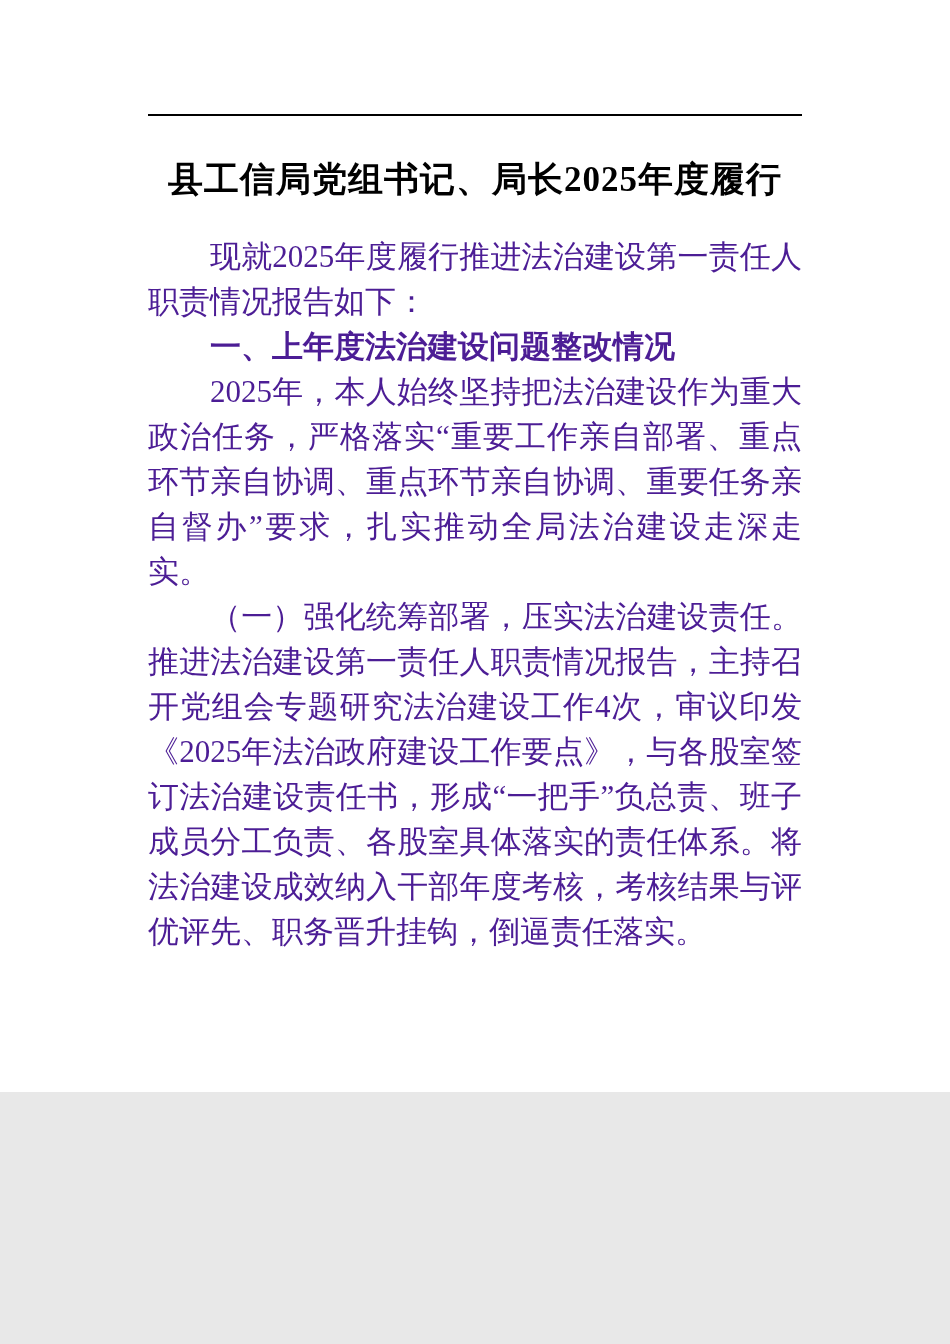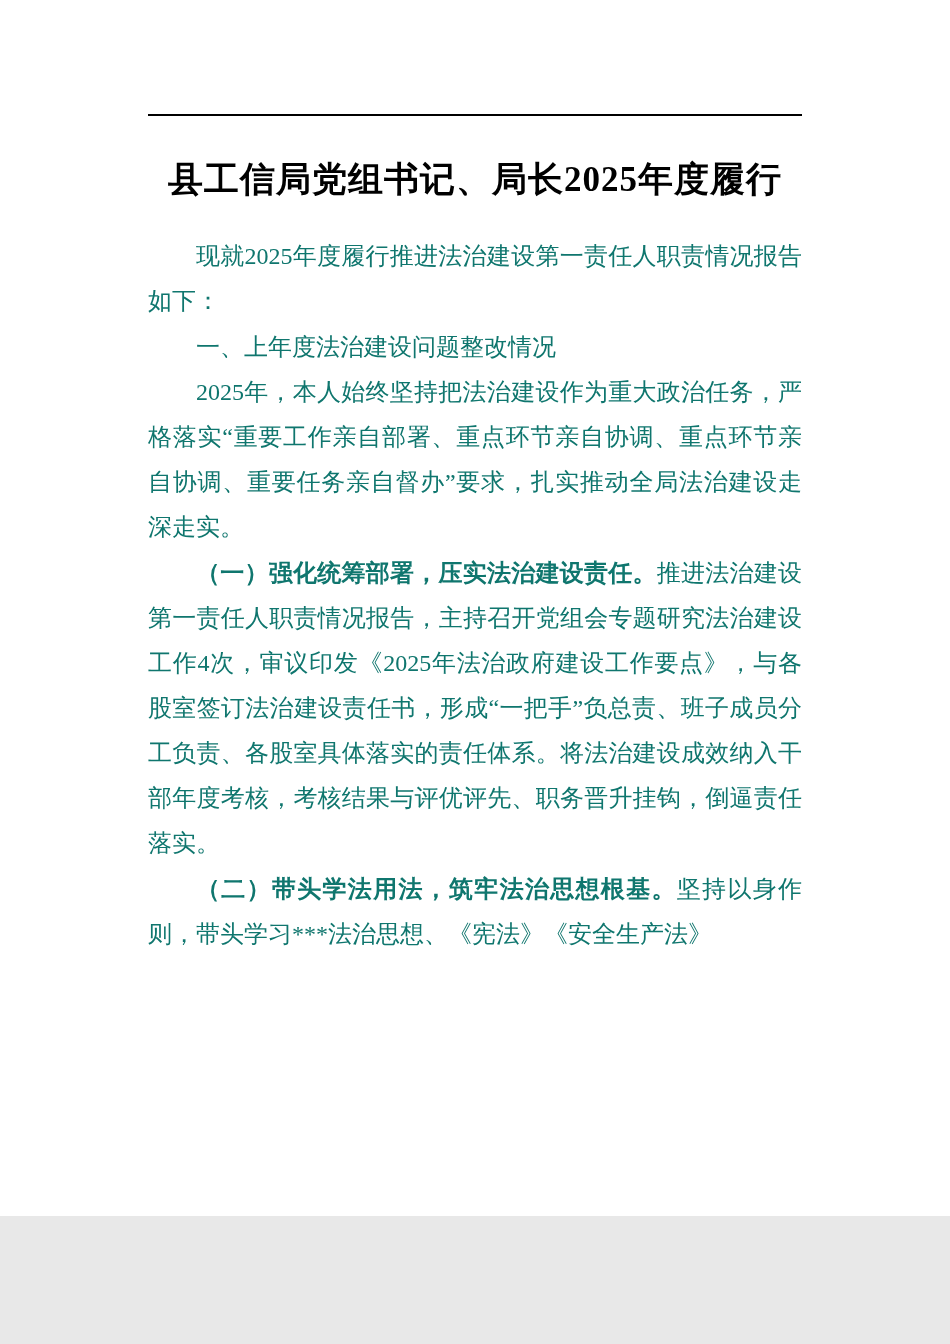--- a/index.html
+++ b/index.html
@@ -5,21 +5,21 @@
   * { margin: 0; padding: 0; box-sizing: border-box; }
 
   html, body {
     background: #e8e8e8;
     font-family: "Liberation Serif", "DejaVu Serif", serif;
   }
 
   .page {
     position: relative;
     width: 950px;
-    height: 1216px;
+    height: 1092px;
     background: #ffffff;
     margin: 0 auto;
     overflow: hidden;
     color: #000000;
   }
 
   .content {
     position: absolute;
     left: 148px;
     right: 148px;
@@ -37,58 +37,57 @@
     margin-bottom: 26px;
     text-align: center;
     font-weight: bold;
     font-size: 35px;
     line-height: 56px;
     font-family: "Liberation Serif", "DejaVu Serif", serif;
     letter-spacing: 1px;
   }
 
   .doc-body {
-    font-size: 24px;
+    font-size: 31px;
     line-height: 45px;
     text-align: justify;
-    color: #0f766e;
+    color: #4c1d95;
   }
 
   .para {
     text-indent: 2em;
     margin: 0;
     word-break: break-all;
   }
 
   .para.heading .run {
-    font-weight: normal;
+    font-weight: bold;
     font-family: "Liberation Sans", "DejaVu Sans", sans-serif;
   }
 
   .run { font-weight: normal; }
 
   .run.bold {
-    font-weight: bold;
+    font-weight: normal;
     font-family: "Liberation Sans", "DejaVu Sans", sans-serif;
   }
 </style>
 </head>
 <body>
 
 <div class="page">
   <div class="content">
 
     <div class="header-rule"></div>
 
     <div class="doc-title">
       <div>县工信局党组书记、局长2025年度履行</div>
     </div>
 
     <div class="doc-body" id="doc-body">
         <p class="para body"><span class="run">现就2025年度履行推进法治建设第一责任人职责情况报告如下：</span></p>
         <p class="para heading"><span class="run bold">一、上年度法治建设问题整改情况</span></p>
         <p class="para body"><span class="run">2025年，本人始终坚持把法治建设作为重大政治任务，严格落实“重要工作亲自部署、重点环节亲自协调、重点环节亲自协调、重要任务亲自督办”要求，扎实推动全局法治建设走深走实。</span></p>
         <p class="para body"><span class="run bold">（一）强化统筹部署，压实法治建设责任。</span><span class="run">推进法治建设第一责任人职责情况报告，主持召开党组会专题研究法治建设工作4次，审议印发《2025年法治政府建设工作要点》，与各股室签订法治建设责任书，形成“一把手”负总责、班子成员分工负责、各股室具体落实的责任体系。将法治建设成效纳入干部年度考核，考核结果与评优评先、职务晋升挂钩，倒逼责任落实。</span></p>
-        <p class="para body"><span class="run bold">（二）带头学法用法，筑牢法治思想根基。</span><span class="run">坚持以身作则，带头学习***法治思想、《宪法》《安全生产法》</span></p>
       </div>
 
   </div>
 </div>
 
 </body></html>

